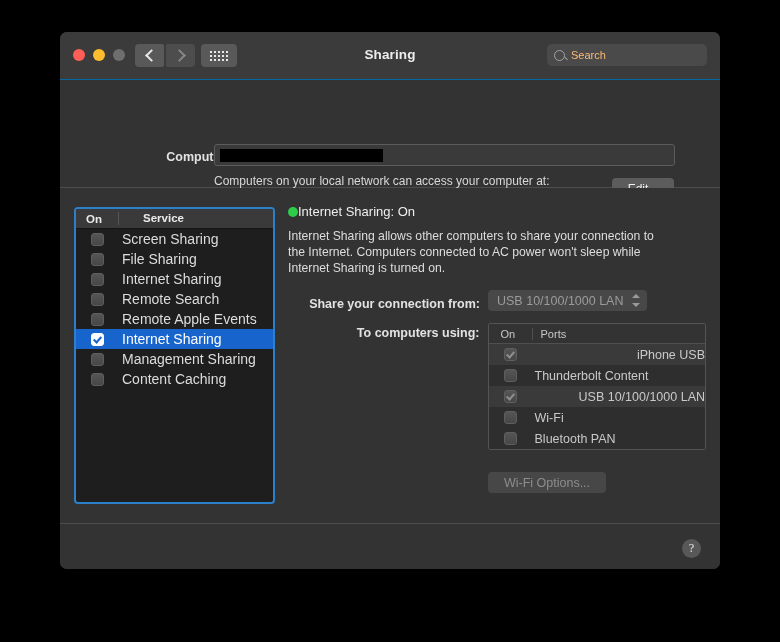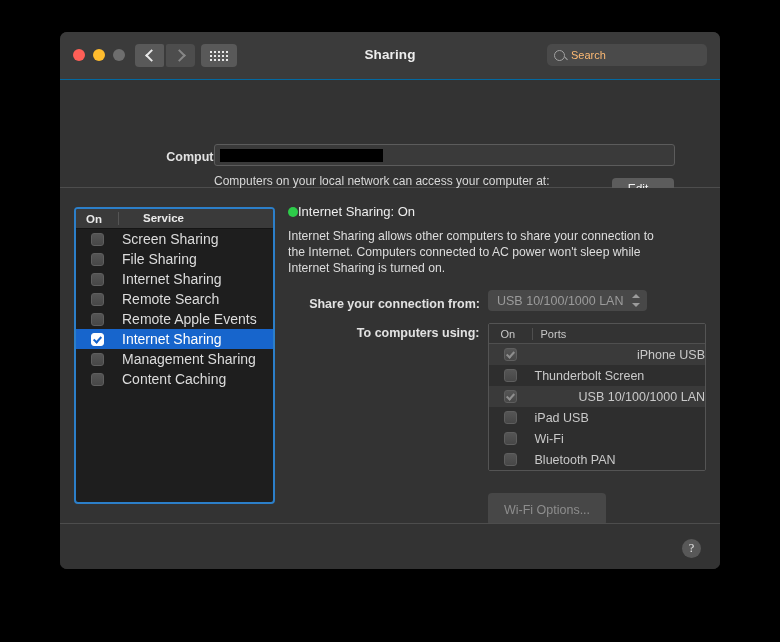--- a/index.html
+++ b/index.html
@@ -436,21 +436,21 @@
     width: 43px;
     display: flex;
     justify-content: center;
   }
   .portrow .namecell { padding-left: 3px; }
 
   .wifibtn {
     margin-top: 10px;
     margin-left: 200px;
     width: 118px;
-    height: 33px;
+    height: 21px;
     background: #474747;
     border: none;
     border-radius: 4px;
     color: #8d8d8d;
     font-size: 12.5px;
     font-family: "Liberation Sans", sans-serif;
     padding: 0;
     cursor: default;
   }
 
@@ -627,38 +627,32 @@
           <div class="portrow alt">
             <div class="cbcell">
                 <span class="cb dim"></span>
               </div>
             <div class="namecell">iPhone USB</div>
           </div>
           <div class="portrow">
             <div class="cbcell">
                 <span class="cb"></span>
               </div>
-            <div class="namecell">Thunderbolt Screen</div>
+            <div class="namecell">Thunderbolt Content</div>
           </div>
           <div class="portrow alt">
             <div class="cbcell">
                 <span class="cb dim"></span>
               </div>
             <div class="namecell">USB 10/100/1000 LAN</div>
           </div>
           <div class="portrow">
             <div class="cbcell">
                 <span class="cb"></span>
               </div>
-            <div class="namecell">iPad USB</div>
-          </div>
-          <div class="portrow">
-            <div class="cbcell">
-                <span class="cb"></span>
-              </div>
             <div class="namecell">Wi-Fi</div>
           </div>
           <div class="portrow">
             <div class="cbcell">
                 <span class="cb"></span>
               </div>
             <div class="namecell">Bluetooth PAN</div>
           </div>
         </div>
       </div>

